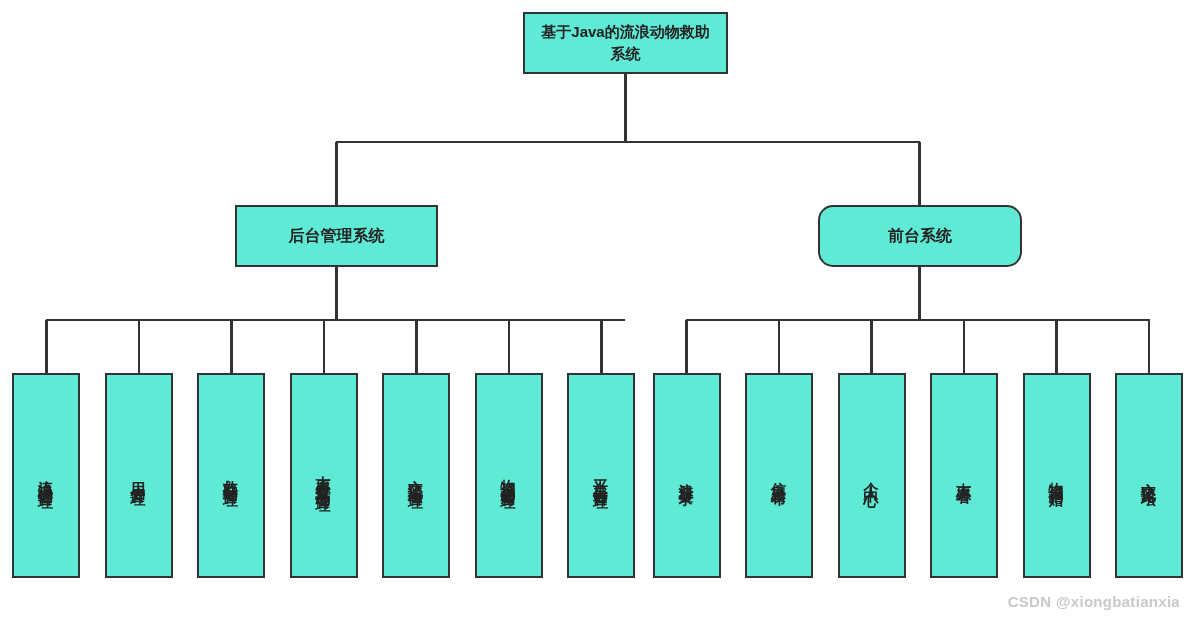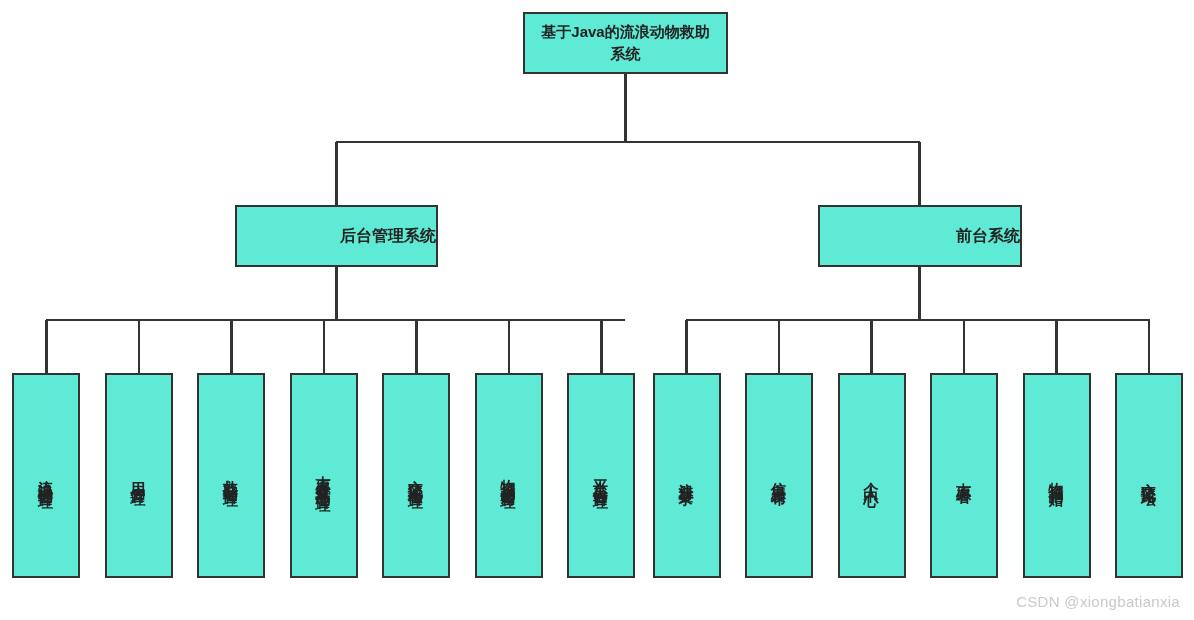--- a/index.html
+++ b/index.html
@@ -25,42 +25,42 @@
   .node-root{
     left:523px;top:12px;width:205px;height:62px;
     font-size:15px;font-weight:bold;line-height:22px;
     text-align:center;
     padding:0 10px;
   }
   .node-branch{
     height:62px;
     font-size:16px;font-weight:bold;
     text-align:center;
-    justify-content:flex-end;
   }
   #branch-admin{left:235px;top:205px;width:203px;}
-  #branch-front{left:818px;top:205px;width:204px;}
+  #branch-front{left:818px;top:205px;width:204px;border-radius:15px;}
 
   .node-leaf{
     top:373px;height:205px;width:68px;
     font-size:15px;font-weight:bold;
     writing-mode:vertical-rl;
     text-orientation:upright;
     letter-spacing:3px;
     line-height:1;
     padding:6px 0;
   }
 
   .watermark{
     position:absolute;
     right:14px;bottom:10px;
     color:#c9c9c9;
     font-size:15px;
     letter-spacing:.3px;
     white-space:nowrap;
+    font-weight:bold;
   }
 </style>
 </head>
 <body>
 
 <div id="chart">
 
   <svg width="1194" height="620" style="position:absolute;left:0;top:0;">
     <g stroke="#333333" stroke-width="2.5" fill="none" shape-rendering="crispEdges">
 

